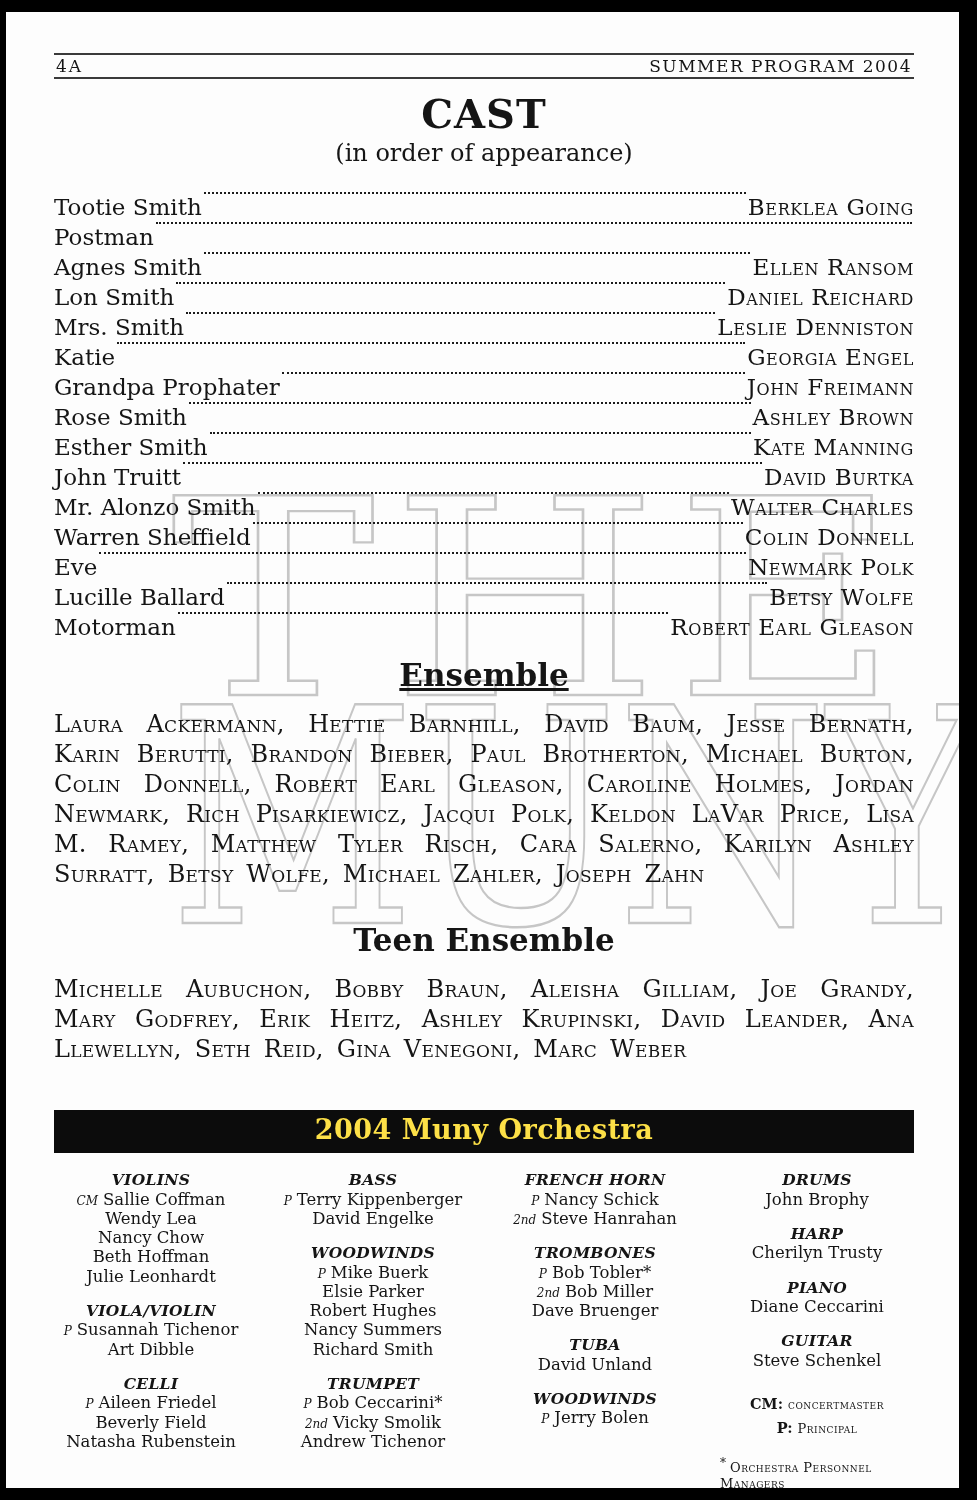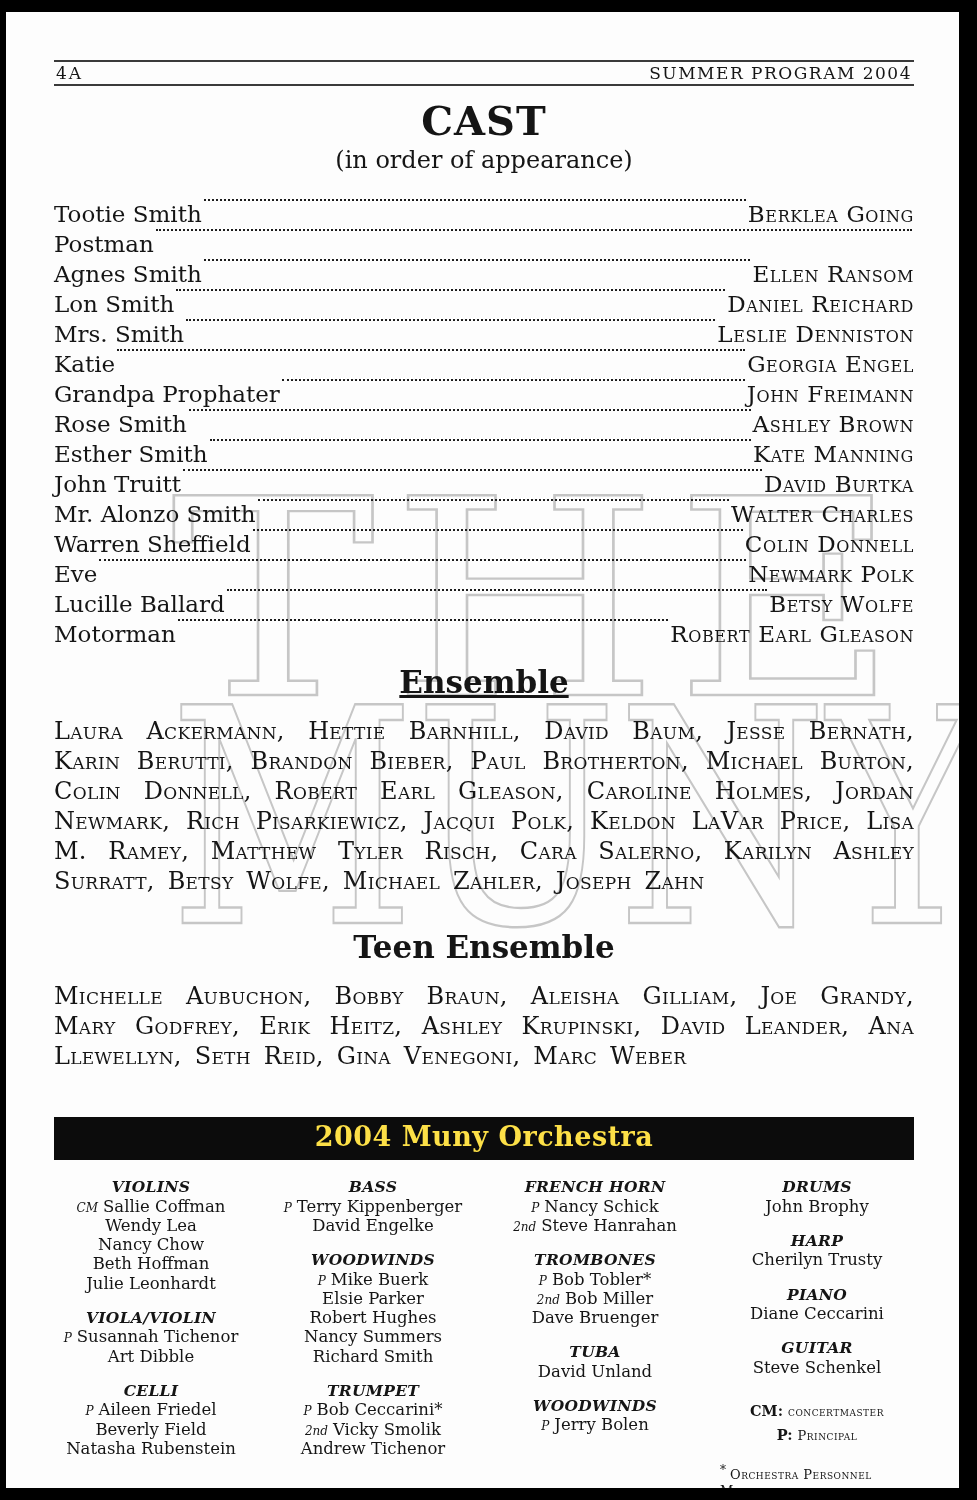--- a/index.html
+++ b/index.html
@@ -22,21 +22,21 @@
     z-index:0;text-align:center;pointer-events:none;
     font-family:"DejaVu Serif","Liberation Serif",serif;
   }
   .wm-line{color:#ececec;font-weight:normal;white-space:nowrap;}
   @supports ((-webkit-text-stroke:2px #c6c6c6)){
     .wm-line{color:transparent;-webkit-text-stroke:2.4px #c6c6c6;}
   }
   .wm-line1{font-size:274px;line-height:1;letter-spacing:14px;transform:scaleX(1.12);}
   .wm-line2{font-size:300px;line-height:1;margin-top:-68px;transform:scaleX(0.80);}
   
-  .content{position:relative;z-index:1;padding:12px 45px 0 48px;}
+  .content{position:relative;z-index:1;padding:5px 45px 0 48px;}
   .header{
     margin-top:36px;
     border-top:2px solid #3a3a3a;border-bottom:2px solid #3a3a3a;
     display:flex;justify-content:space-between;align-items:center;
     padding:0 2px;height:22px;
     font-size:17px;
   }
   .header .pgnum{letter-spacing:2px;}
   .header .program{letter-spacing:1.5px;}
   .cast-title{text-align:center;font-size:40px;font-weight:bold;margin-top:13px;letter-spacing:1px;line-height:1.1;}

